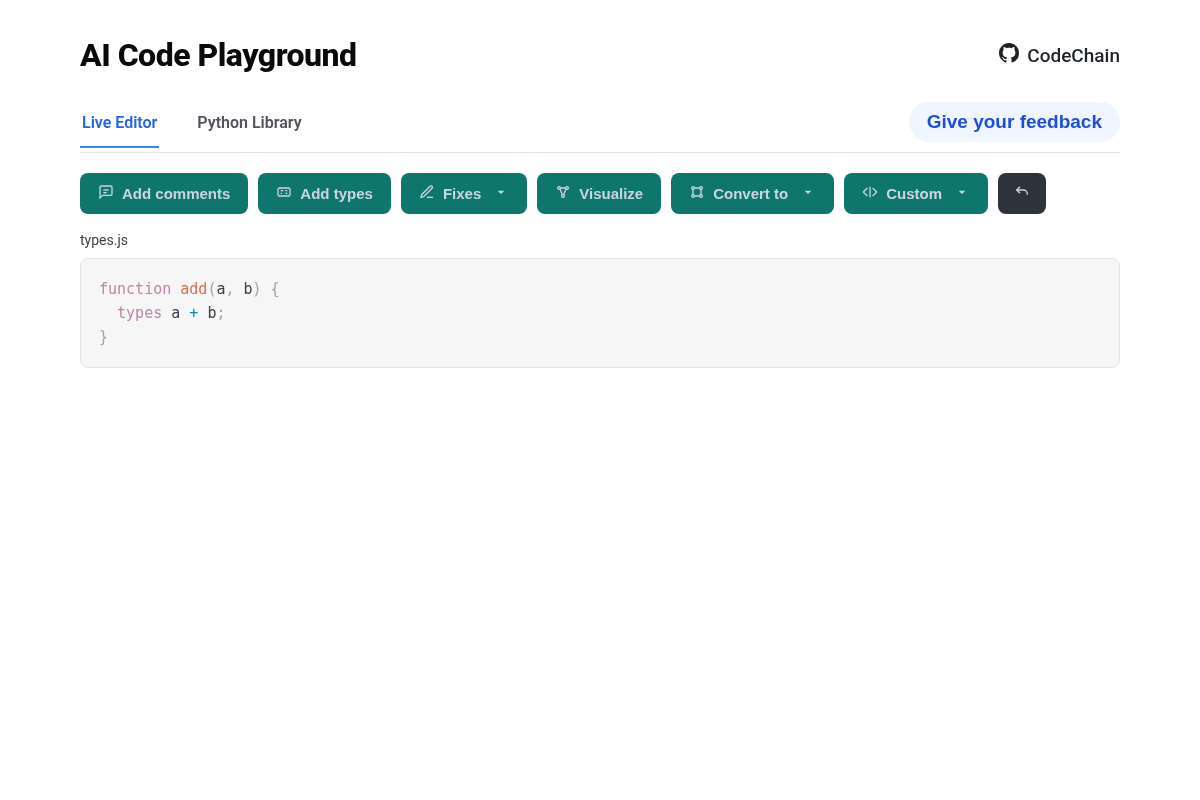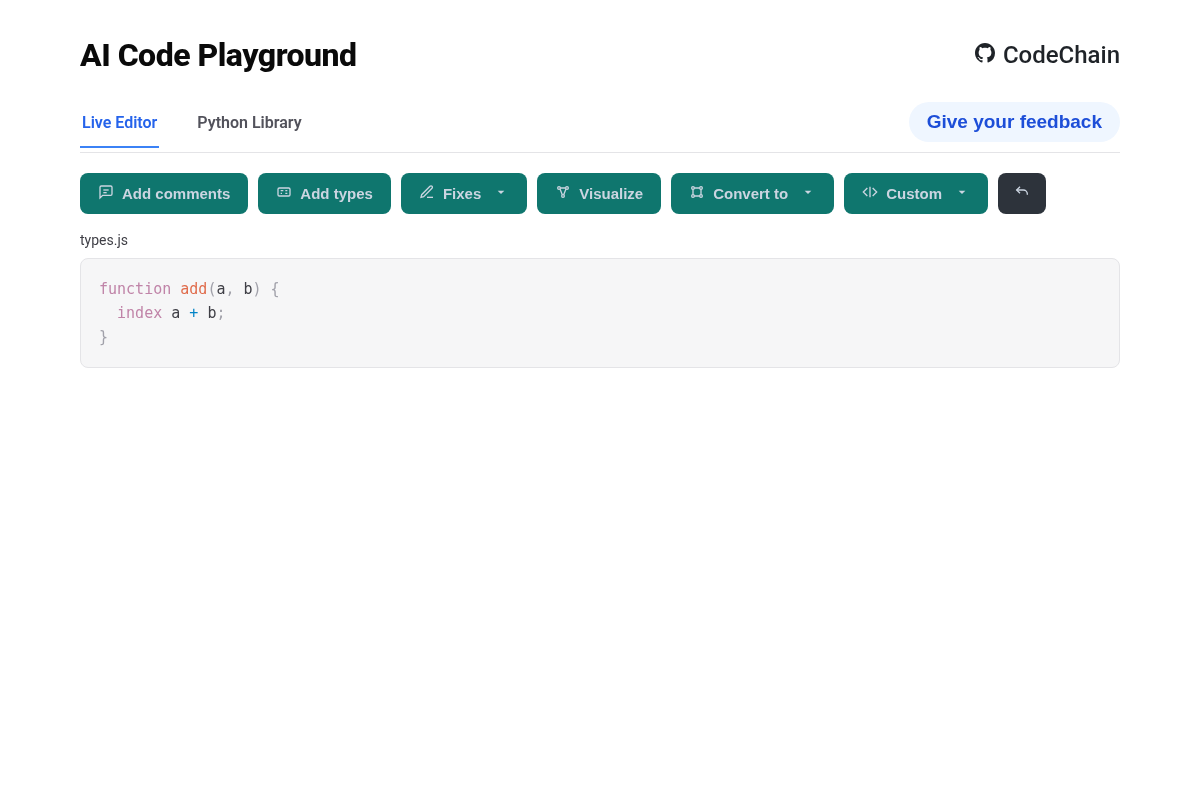--- a/index.html
+++ b/index.html
@@ -23,23 +23,23 @@
       padding: 36px 0 0 0;
     }
     .page-title {
       font-size: 32px;
       font-weight: 800;
       letter-spacing: -0.5px;
       color: #0a0a0a;
     }
     .brand {
       display: flex;
-      align-items: flex-start;
+      align-items: center;
       gap: 8px;
-      font-size: 24px;
+      font-size: 19px;
       font-weight: 500;
       color: #1f2328;
       cursor: pointer;
     }
     .brand svg { width: 20px; height: 20px; }
     .tabs-row {
       display: flex;
       justify-content: space-between;
       align-items: flex-start;
       margin-top: 28px;
@@ -245,16 +245,16 @@
             <path d="M4 9h10a6 6 0 0 1 6 6v1"></path>
           </svg>
       </span>
     </button>
 
   </div>
 
   <div class="filename">types.js</div>
 
   <div class="code-block"><span class="kw">function</span> <span class="fn">add</span><span class="punct">(</span><span class="id">a</span><span class="punct">,</span> <span class="id">b</span><span class="punct">)</span> <span class="punct">{</span>
-  <span class="kw">index</span> <span class="id">a</span> <span class="op">+</span> <span class="id">b</span><span class="punct">;</span>
+  <span class="kw">types</span> <span class="id">a</span> <span class="op">+</span> <span class="id">b</span><span class="punct">;</span>
 <span class="punct">}</span></div>
 
 </div>
 
 </body></html>

